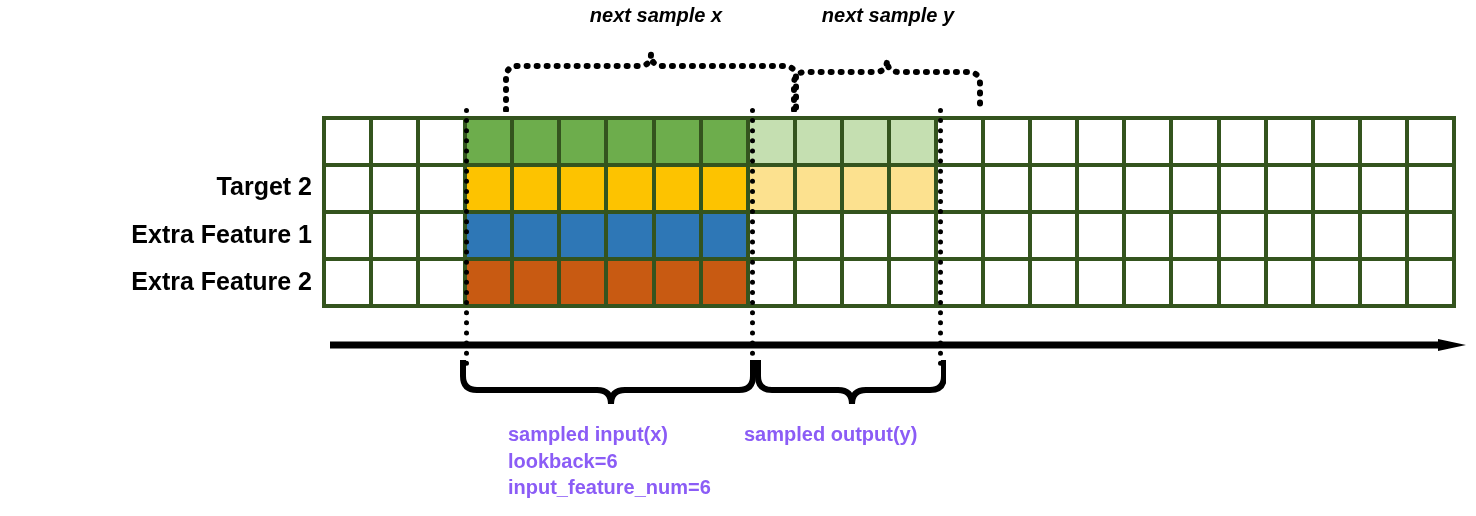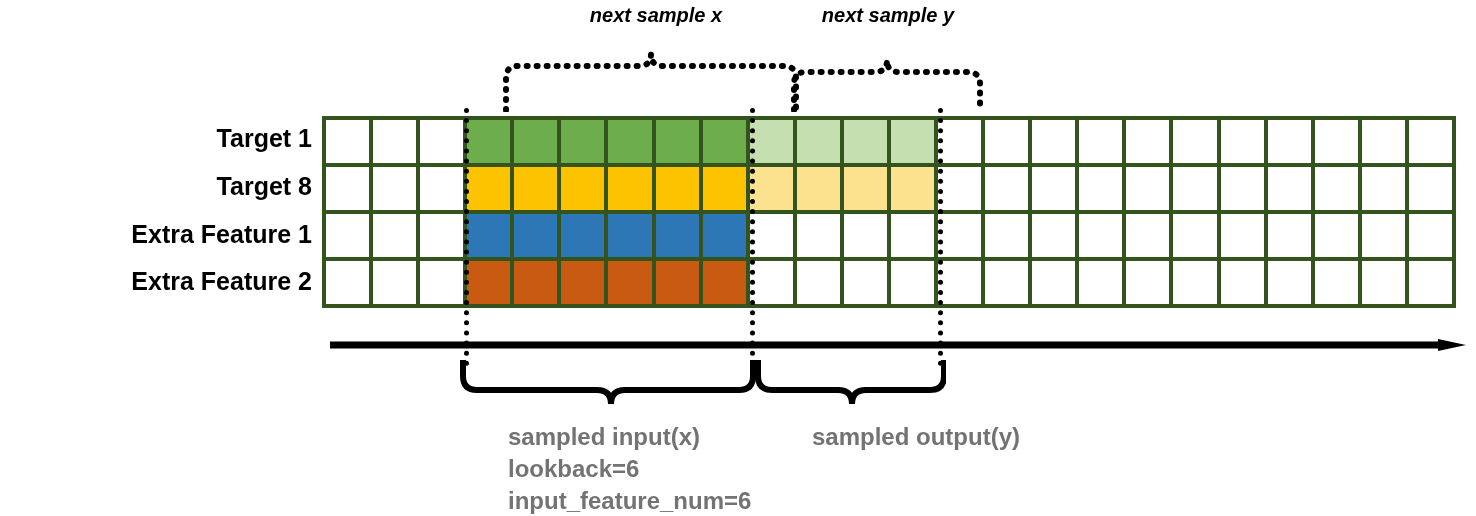--- a/index.html
+++ b/index.html
@@ -87,37 +87,36 @@
     font-size: 20px;
     font-style: italic;
     font-weight: 600;
     color: #000;
     white-space: nowrap;
     text-align: center;
   }
 
   .bot-cap {
     position: absolute;
-    font-size: 24px;
+    font-size: 20px;
     font-weight: 600;
-    color: #737373;
+    color: #8b5cf6;
     white-space: nowrap;
     line-height: 1.33;
   }
   .bot-cap div { white-space: nowrap; }
 </style>
 </head>
 <body>
 
 <div id="stage">
 
 
   <div class="labels-col">
-    <div class="row-label" style="top:8px;">Target 1</div>
-    <div class="row-label" style="top:56px;">Target 8</div>
+    <div class="row-label" style="top:56px;">Target 2</div>
     <div class="row-label" style="top:104px;">Extra Feature 1</div>
     <div class="row-label" style="top:151px;">Extra Feature 2</div>
   </div>
 
   <div class="grid" id="grid" style="grid-template-columns: repeat(24, 1fr); background: rgb(52, 84, 30);">
       <div class="cell" style="background: rgb(255, 255, 255);"></div>
       <div class="cell" style="background: rgb(255, 255, 255);"></div>
       <div class="cell" style="background: rgb(255, 255, 255);"></div>
       <div class="cell" style="background: rgb(109, 173, 76);"></div>
       <div class="cell" style="background: rgb(109, 173, 76);"></div>
@@ -233,21 +232,21 @@
   </svg>
   <svg class="brace-svg" style="left:752px; top:358px;" width="194" height="62" viewBox="0 0 194 62">
     <path d="M6,2 L6,18 Q6,32 20,32 L86,32 Q100,32 100,46 Q100,32 114,32 L178,32 Q192,32 192,18 L192,2" fill="none" stroke="#000" stroke-width="6" stroke-linecap="butt"></path>
   </svg>
 
   <div class="bot-cap" style="left:508px; top:421px;">
     <div>sampled input(x)</div>
     <div>lookback=6</div>
     <div>input_feature_num=6</div>
   </div>
-  <div class="bot-cap" style="left:812px; top:421px;">
+  <div class="bot-cap" style="left:744px; top:421px;">
     <div>sampled output(y)</div>
   </div>
 
   <svg class="axis" viewBox="0 0 1136 12">
     <line x1="0" y1="6" x2="1118" y2="6" stroke="#000" stroke-width="7"></line>
     <polygon points="1108,0 1136,6 1108,12" fill="#000"></polygon>
   </svg>
 
 </div>
 

